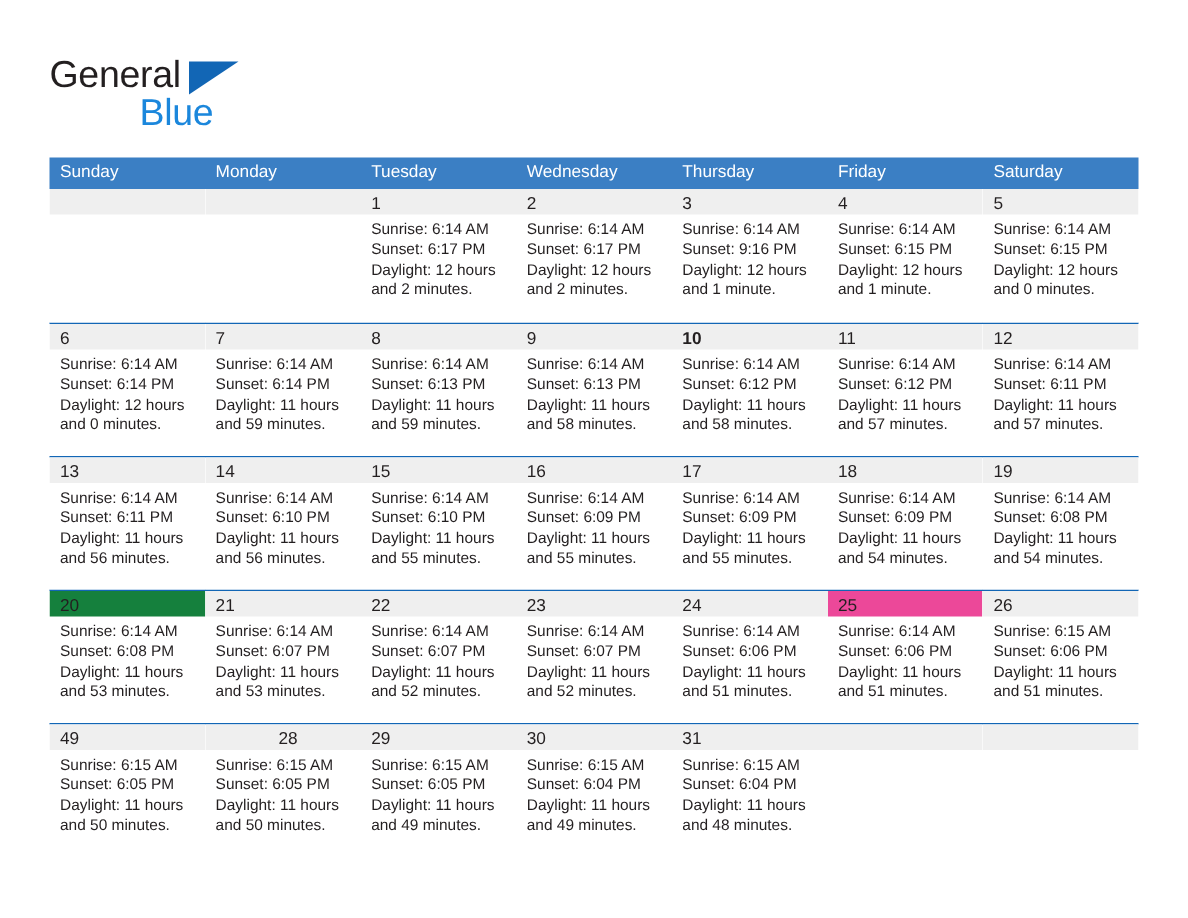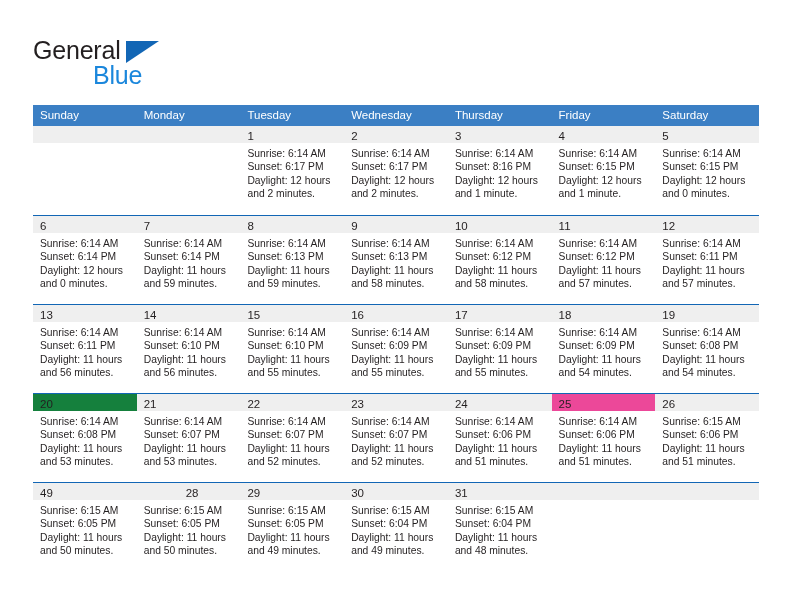--- a/index.html
+++ b/index.html
@@ -190,21 +190,21 @@
               <div>Sunrise: 6:14 AM</div>
               <div>Sunset: 6:17 PM</div>
               <div>Daylight: 12 hours</div>
               <div>and 2 minutes.</div>
             </div>
           </div>
           <div class="day">
             <div class="day-num-band" style="background: rgb(239, 239, 239);"><span class="day-num">3</span></div>
             <div class="day-info">
               <div>Sunrise: 6:14 AM</div>
-              <div>Sunset: 8:16 PM</div>
+              <div>Sunset: 9:16 PM</div>
               <div>Daylight: 12 hours</div>
               <div>and 1 minute.</div>
             </div>
           </div>
           <div class="day">
             <div class="day-num-band" style="background: rgb(239, 239, 239);"><span class="day-num">4</span></div>
             <div class="day-info">
               <div>Sunrise: 6:14 AM</div>
               <div>Sunset: 6:15 PM</div>
               <div>Daylight: 12 hours</div>
@@ -252,21 +252,21 @@
           <div class="day">
             <div class="day-num-band" style="background: rgb(239, 239, 239);"><span class="day-num">9</span></div>
             <div class="day-info">
               <div>Sunrise: 6:14 AM</div>
               <div>Sunset: 6:13 PM</div>
               <div>Daylight: 11 hours</div>
               <div>and 58 minutes.</div>
             </div>
           </div>
           <div class="day">
-            <div class="day-num-band" style="background: rgb(239, 239, 239);"><span class="day-num">10</span></div>
+            <div class="day-num-band" style="background: rgb(239, 239, 239); font-weight: bold;"><span class="day-num">10</span></div>
             <div class="day-info">
               <div>Sunrise: 6:14 AM</div>
               <div>Sunset: 6:12 PM</div>
               <div>Daylight: 11 hours</div>
               <div>and 58 minutes.</div>
             </div>
           </div>
           <div class="day">
             <div class="day-num-band" style="background: rgb(239, 239, 239);"><span class="day-num">11</span></div>
             <div class="day-info">

